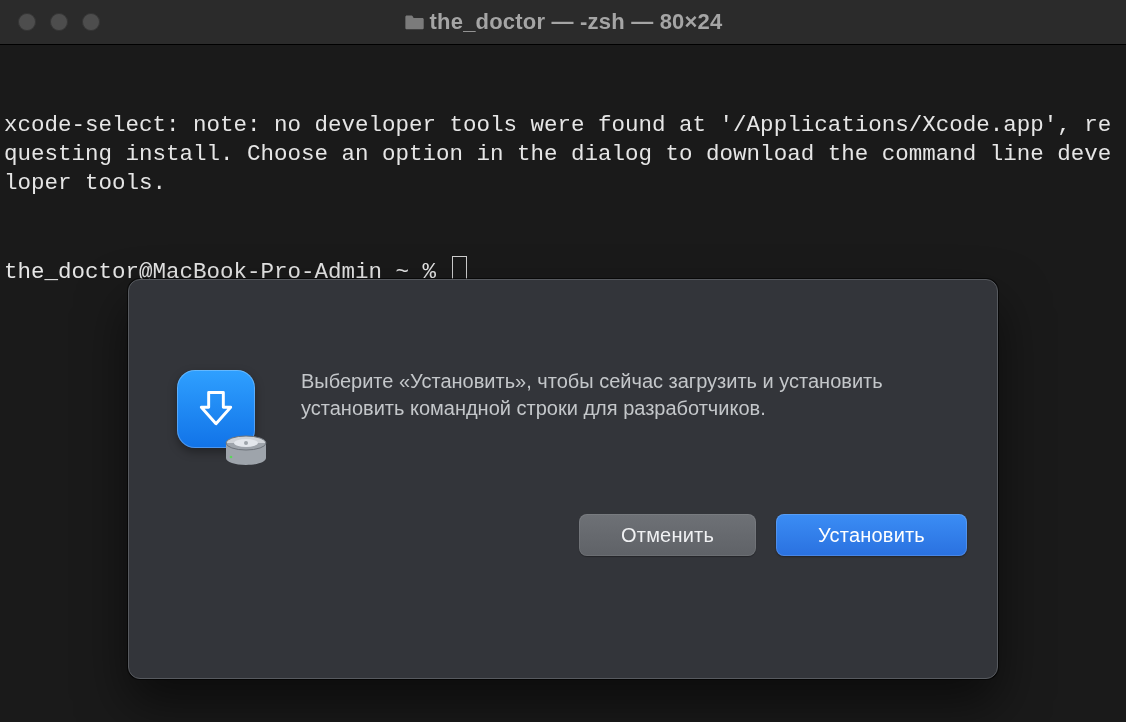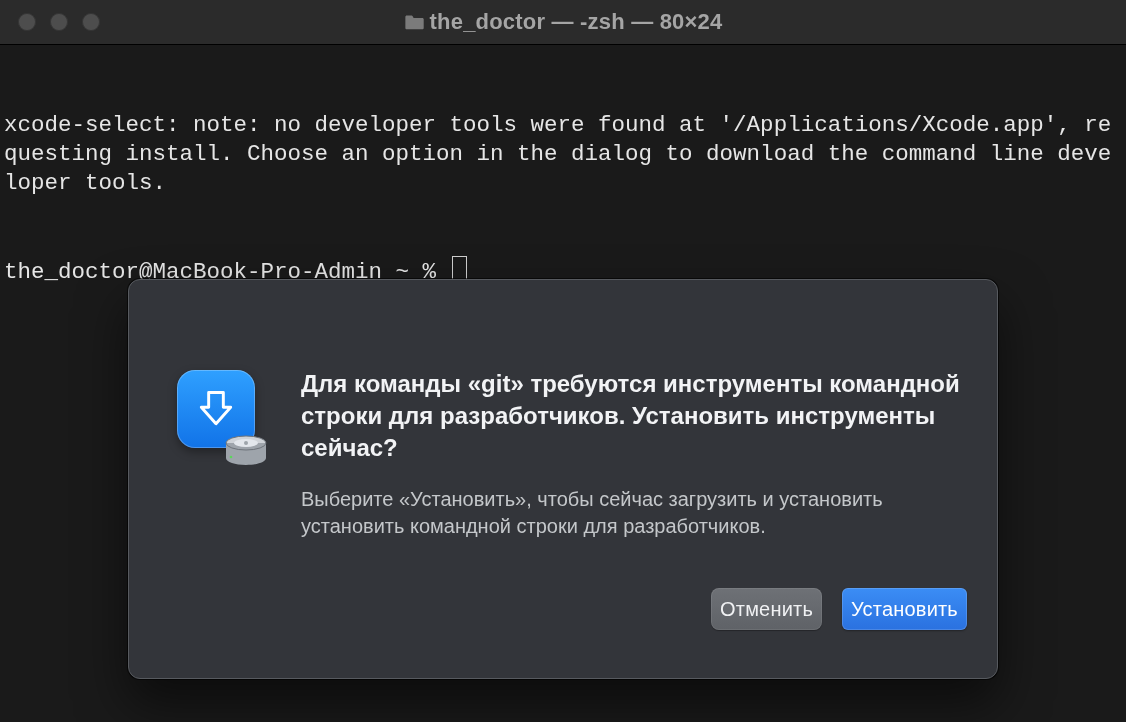--- a/index.html
+++ b/index.html
@@ -140,38 +140,37 @@
     margin: 0;
   }
   .dialog-buttons {
     display: flex;
     justify-content: flex-end;
     gap: 20px;
     margin-top: 48px;
   }
   .btn {
     height: 42px;
-    padding: 0 9px;
+    padding: 0 42px;
     border-radius: 8px;
     font-size: 20px;
     font-weight: 500;
     border: none;
     cursor: pointer;
     letter-spacing: .2px;
   }
   .btn-secondary {
     background: linear-gradient(180deg, #6e7176 0%, #5f6267 100%);
     color: #f0f1f3;
     box-shadow: inset 0 0 0 1px rgba(255,255,255,.08), 0 1px 1px rgba(0,0,0,.3);
   }
   .btn-primary {
     background: linear-gradient(180deg, #3b8df5 0%, #2a71e0 100%);
     color: #ffffff;
     box-shadow: inset 0 0 0 1px rgba(255,255,255,.15), 0 1px 2px rgba(0,0,0,.35);
-    border-radius: 6px;
   }
 </style>
 </head>
 <body>
 
 <div class="titlebar">
   <div class="traffic-lights">
     <div class="dot"></div>
     <div class="dot"></div>
     <div class="dot"></div>
@@ -205,21 +204,20 @@
             <ellipse cx="23" cy="9" rx="20" ry="7" fill="#cfd3d8"></ellipse>
             <path d="M3 9v15c0 3.9 8.95 7 20 7s20-3.1 20-7V9" fill="#9ea4ab"></path>
             <ellipse cx="23" cy="9" rx="20" ry="7" fill="none" stroke="#6d737a" stroke-width="1"></ellipse>
             <ellipse cx="23" cy="9" rx="12" ry="4" fill="#e3e7ec"></ellipse>
             <circle cx="23" cy="9" r="2" fill="#9ea4ab"></circle>
             <circle cx="8" cy="23" r="1.3" fill="#5bd65b"></circle>
           </svg>
         </div>
       </div>
       <div class="dialog-text">
-        <p class="dialog-title">Для команды «git» требуются инструменты командной строки для разработчиков. Установить инструменты сейчас?</p>
         <p class="dialog-desc">Выберите «Установить», чтобы сейчас загрузить и установить установить командной строки для разработчиков.</p>
       </div>
     </div>
     <div class="dialog-buttons">
       <button class="btn btn-secondary">Отменить</button>
       <button class="btn btn-primary">Установить</button>
     </div>
   </div>
 </div>
 

